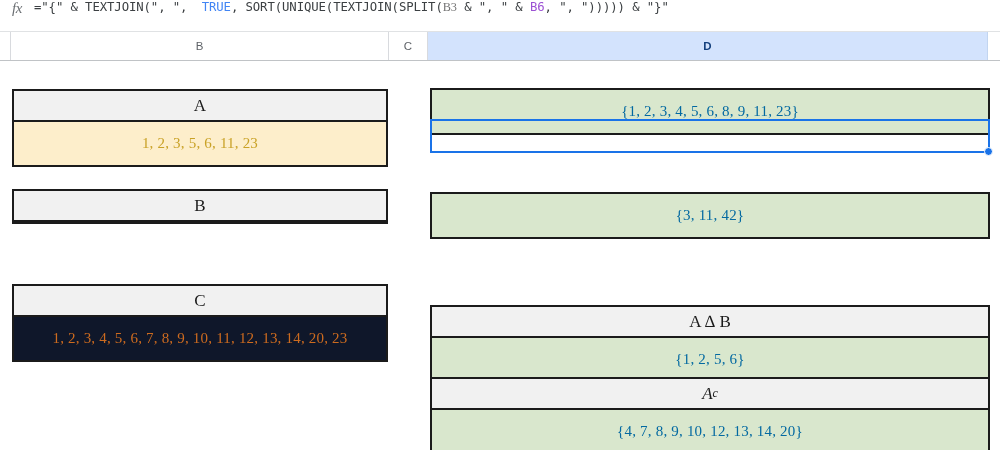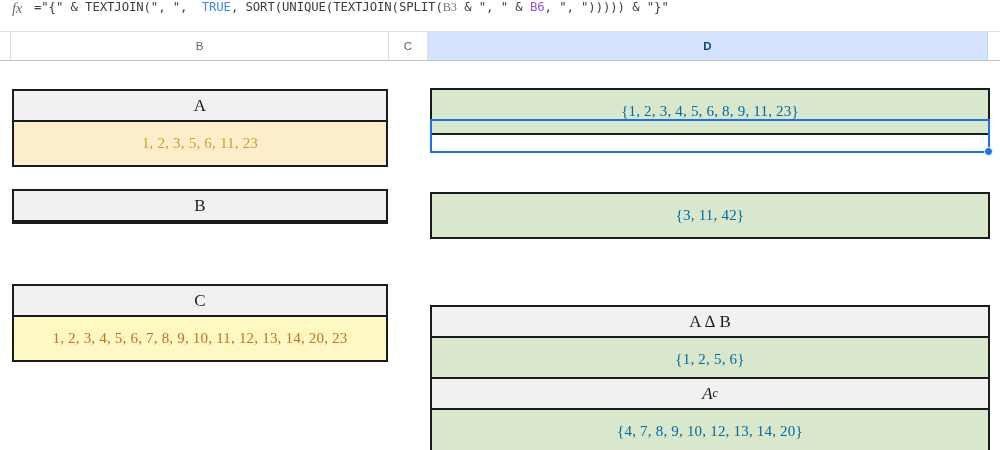--- a/index.html
+++ b/index.html
@@ -96,21 +96,21 @@
     display: flex; align-items: center; justify-content: center;
     font-family: "Liberation Serif", serif;
     font-size: 15px;
     letter-spacing: 0.2px;
   }
   .hdr-ital { font-style: italic; }
   .hdr-ital .sup { font-size: 12px; font-style: italic; }
 
   .fill-A   { background: #fdeecb; color: #c9a227; }
   .fill-B   { background: #c3d6f2; color: #2a56c6; }
-  .fill-C   { background: #fef9c3; color: #cd6b1f; text-align: center; }
+  .fill-C   { background: #0f172a; color: #cd6b1f; text-align: center; }
   .fill-res { background: #d9e7cd; color: #0369a1; }
 
   
   #tblA { left: 12px;  top: 28px;  width: 376px; }
   #tblB { left: 12px;  top: 128px; width: 376px; }
   #tblC { left: 12px;  top: 223px; width: 376px; }
 
   
   #tblU { left: 430px; top: 27px;  width: 560px; }
   #tblI { left: 430px; top: 131px; width: 560px; }

